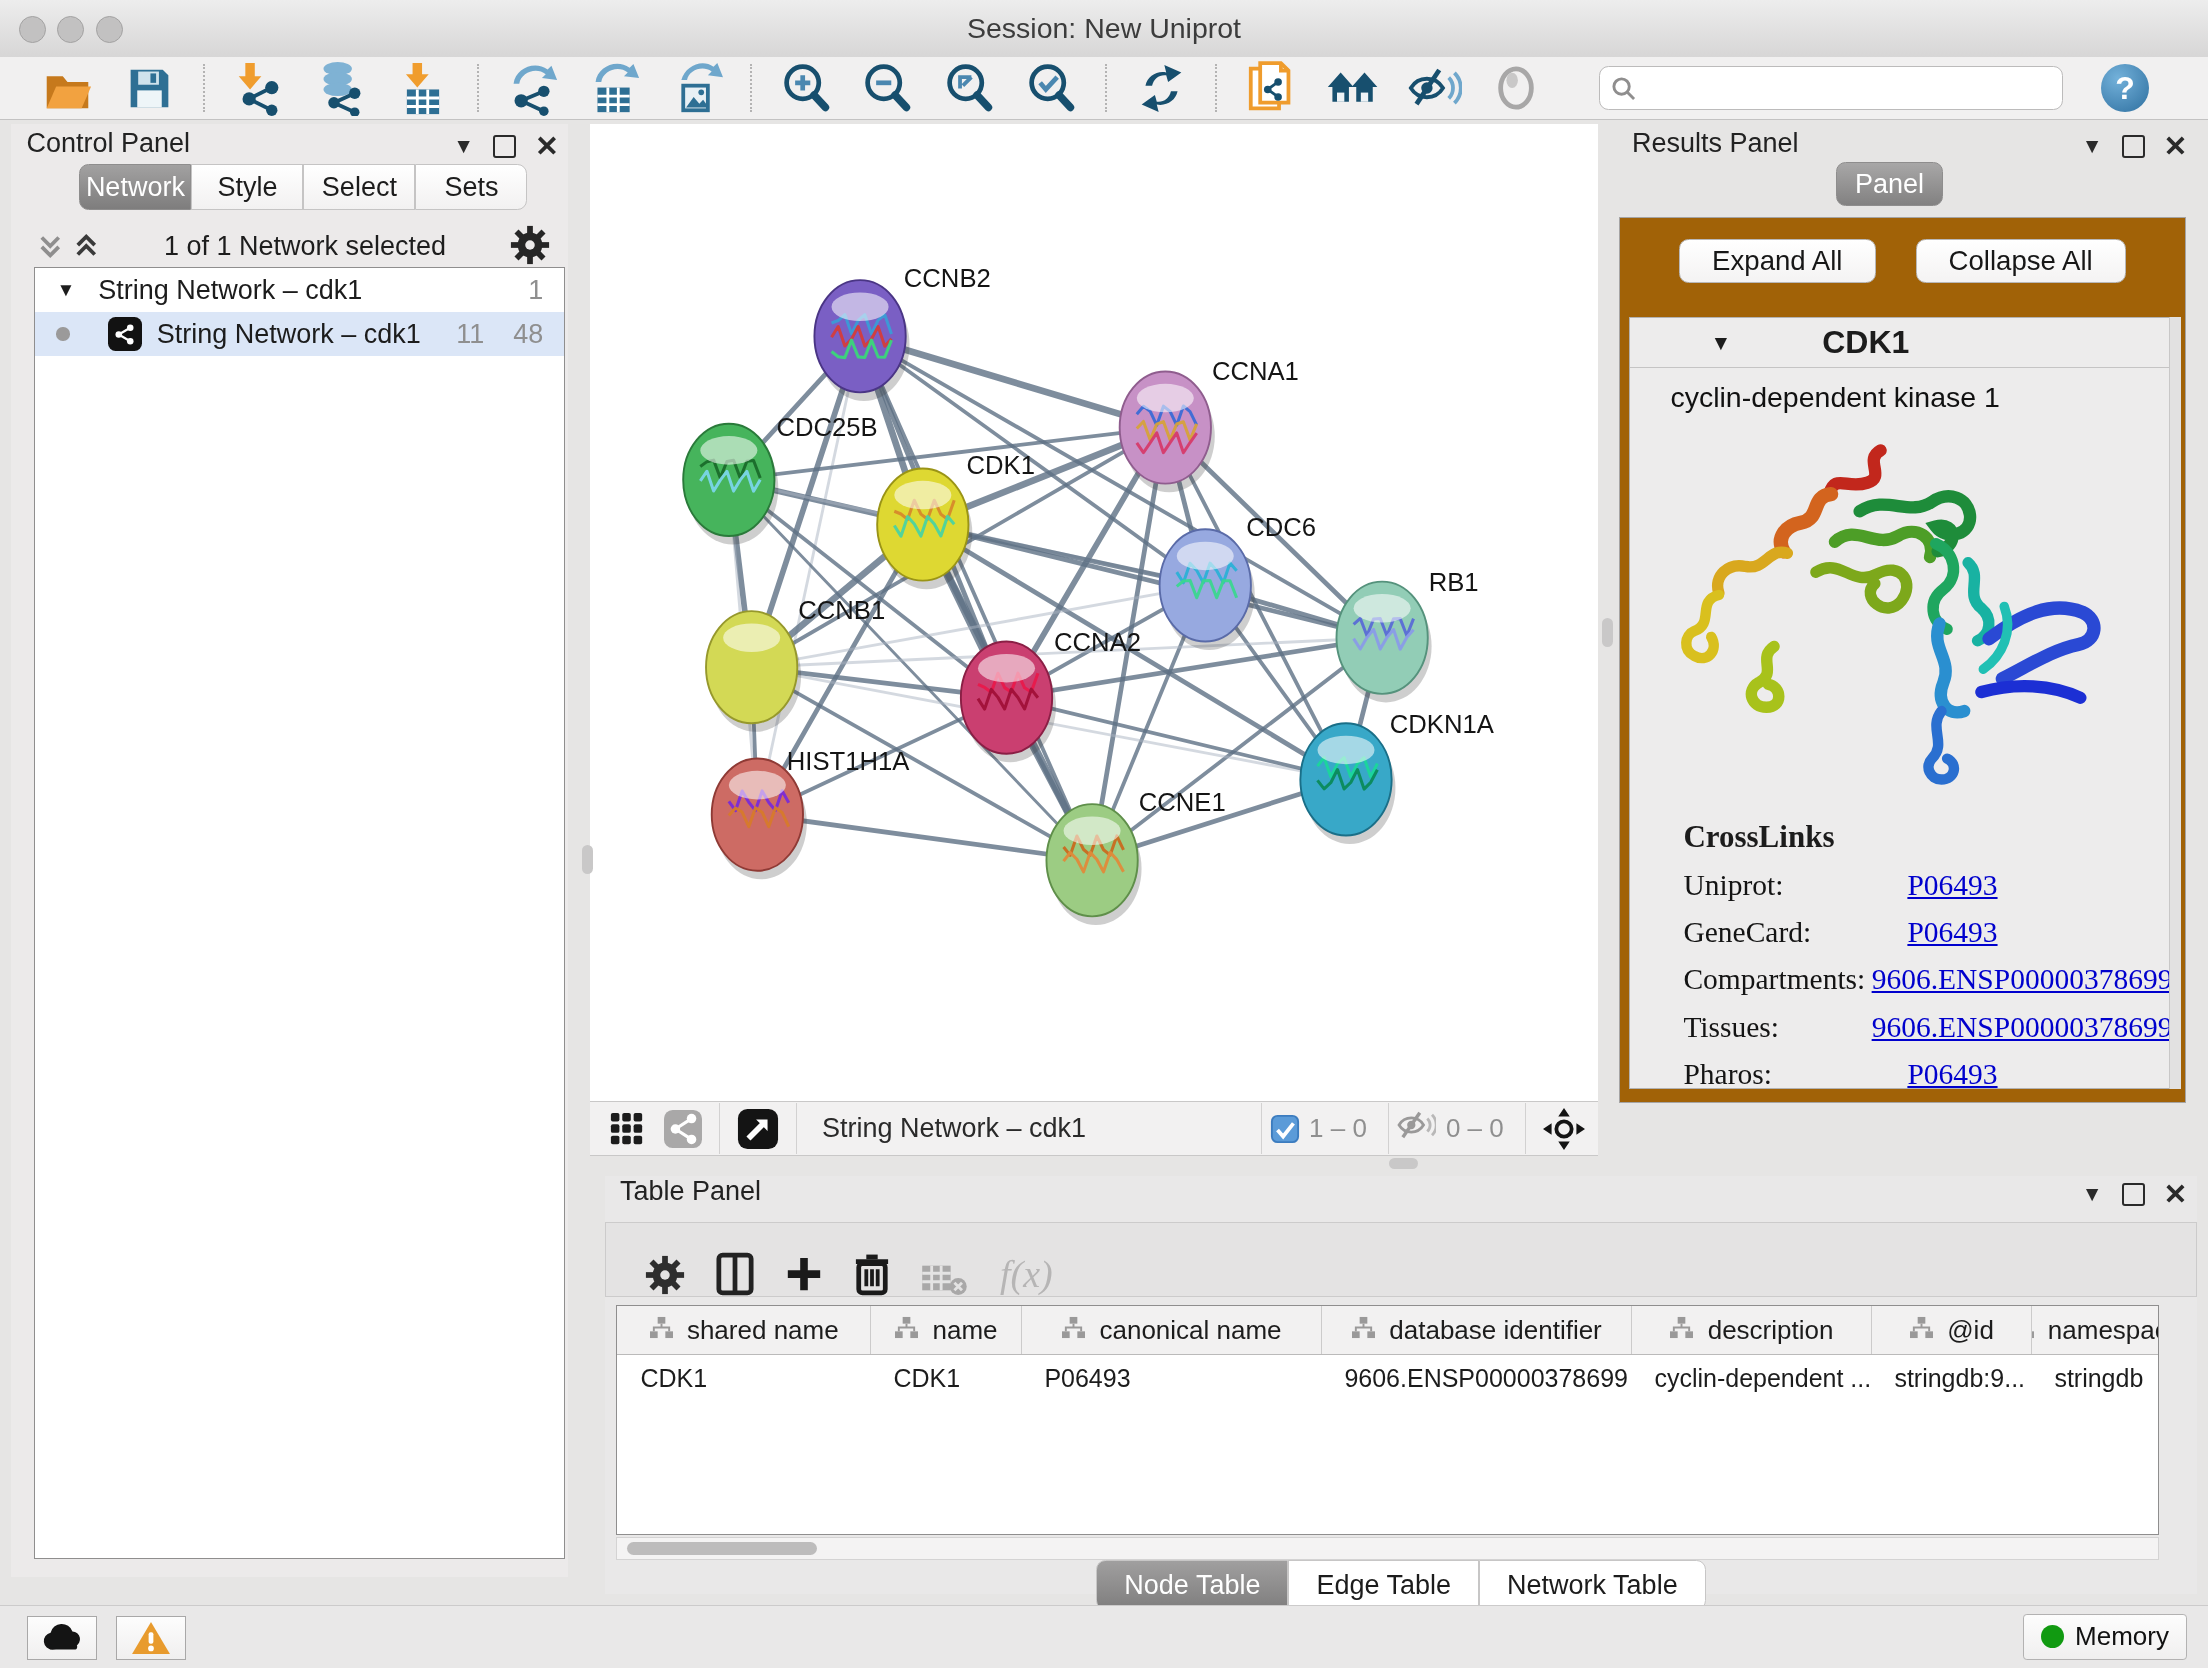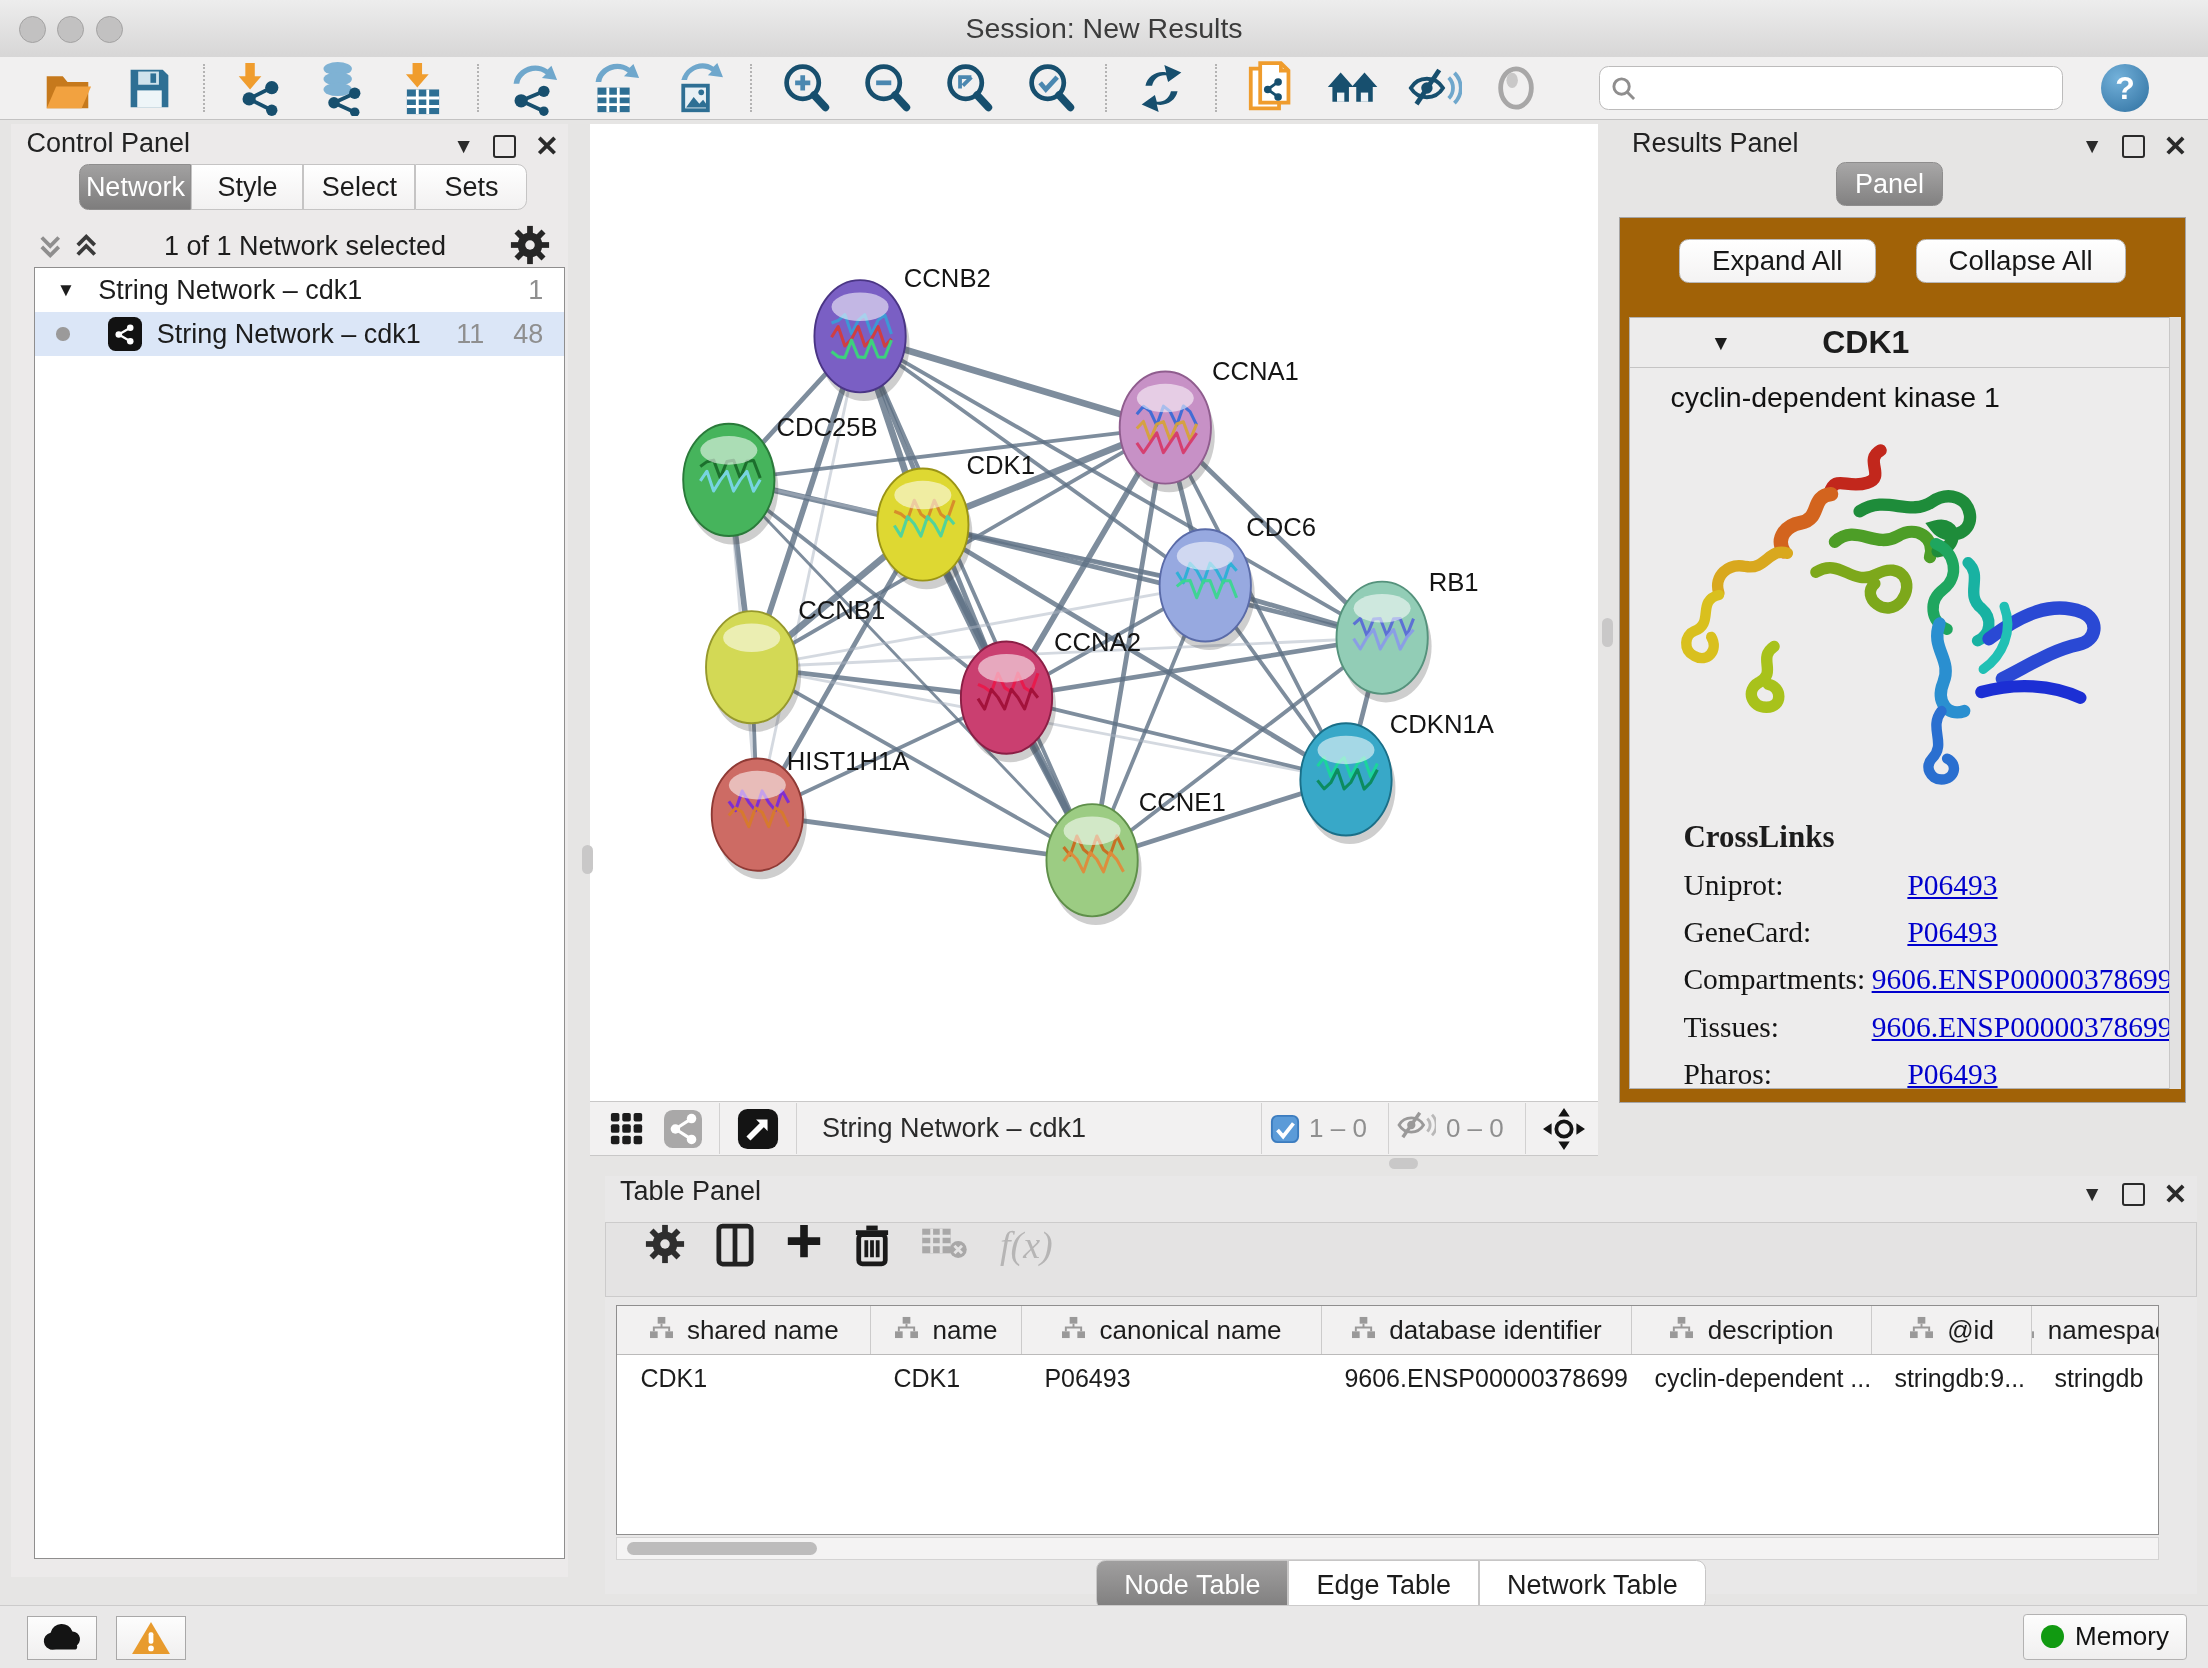--- a/index.html
+++ b/index.html
@@ -60,21 +60,21 @@
   .rdesc{margin:13.3px 0 0 40px;font-size:28.5px;color:#111;}
   .structwrap{margin:5.7px auto 0 auto;width:495px;height:390px;}
   .xlinks{margin:9.5px 0 0 53px;font-family:"Liberation Serif",serif;}
   .xlinks .xt{font-size:31px;font-weight:bold;margin-bottom:13.3px;}
   .xrow{display:flex;font-size:29.5px;margin-bottom:14.3px;}
   .xrow .xl{width:224px;color:#141414;}
   .xrow a{color:#0000cd;text-decoration:underline;}
   .rscroll{position:absolute;right:3.8px;top:99px;width:11.4px;height:772px;background:#e2e1e1;border-left:1px solid #c8c7c7;}
   
   .table-panel{position:absolute;left:605px;top:1176px;width:1592px;height:418px;background:#e9e8e8;}
-  .tp-toolbar{position:absolute;left:0px;top:46px;width:1592px;height:75px;background:#e4e3e3;border:1px solid #cccbcb;box-sizing:border-box;display:flex;align-items:flex-start;padding-left:23px;}
+  .tp-toolbar{position:absolute;left:0px;top:46px;width:1592px;height:75px;background:#e4e3e3;border:1px solid #cccbcb;box-sizing:border-box;display:flex;align-items:flex-end;padding-left:23px;}
   .tpbtn{background:none;border:none;margin:0 15px;padding:0;display:flex;align-items:center;}
   .fx{font-family:"Liberation Serif",serif;font-style:italic;font-size:38px;color:#b6b5b5;margin-left:17px;}
   .dtable{position:absolute;left:11.4px;top:129px;width:1543px;height:230px;background:#fff;border:1.9px solid #8f8e8e;box-sizing:border-box;overflow:hidden;}
   .dtable table{border-collapse:collapse;table-layout:fixed;width:100%;}
   .dtable th{background:#f2f1f1;border-right:1px solid #cccbcb;border-bottom:1.9px solid #bbbaba;height:46px;font-weight:normal;font-size:26px;overflow:hidden;white-space:nowrap;}
   .dtable th .hc{display:flex;align-items:center;justify-content:center;gap:13.3px;}
   .dtable td{font-size:25px;height:44px;padding-left:23px;overflow:hidden;white-space:nowrap;border:none;}
   .tscroll{position:absolute;left:11.4px;top:361px;width:1543px;height:23px;background:#f4f3f3;border:1px solid #d4d3d3;box-sizing:border-box;}
   .tthumb{position:absolute;left:9.5px;top:3.8px;width:190px;height:13.3px;border-radius:6.7px;background:#bdbcbc;}
   .btabs{position:absolute;left:0;right:0;top:384px;display:flex;justify-content:center;}
@@ -93,21 +93,21 @@
 <body>
 
 <div id="app">
 
   <div class="titlebar">
     <div class="traffic">
       <span class="tlight"></span>
       <span class="tlight"></span>
       <span class="tlight"></span>
     </div>
-    <div class="wtitle">Session: New Results</div>
+    <div class="wtitle">Session: New Uniprot</div>
   </div>
 
   <div class="toolbar">
     <button class="tbtn">
       <svg width="51" height="51" viewBox="0 0 54 54">
           <path d="M5 14h17l5 6h22v28H5z" fill="#c6791c"></path>
           <path d="M5 48l10-23h37L42 48z" fill="#f2a240"></path>
         </svg>
     </button>
     <button class="tbtn">

